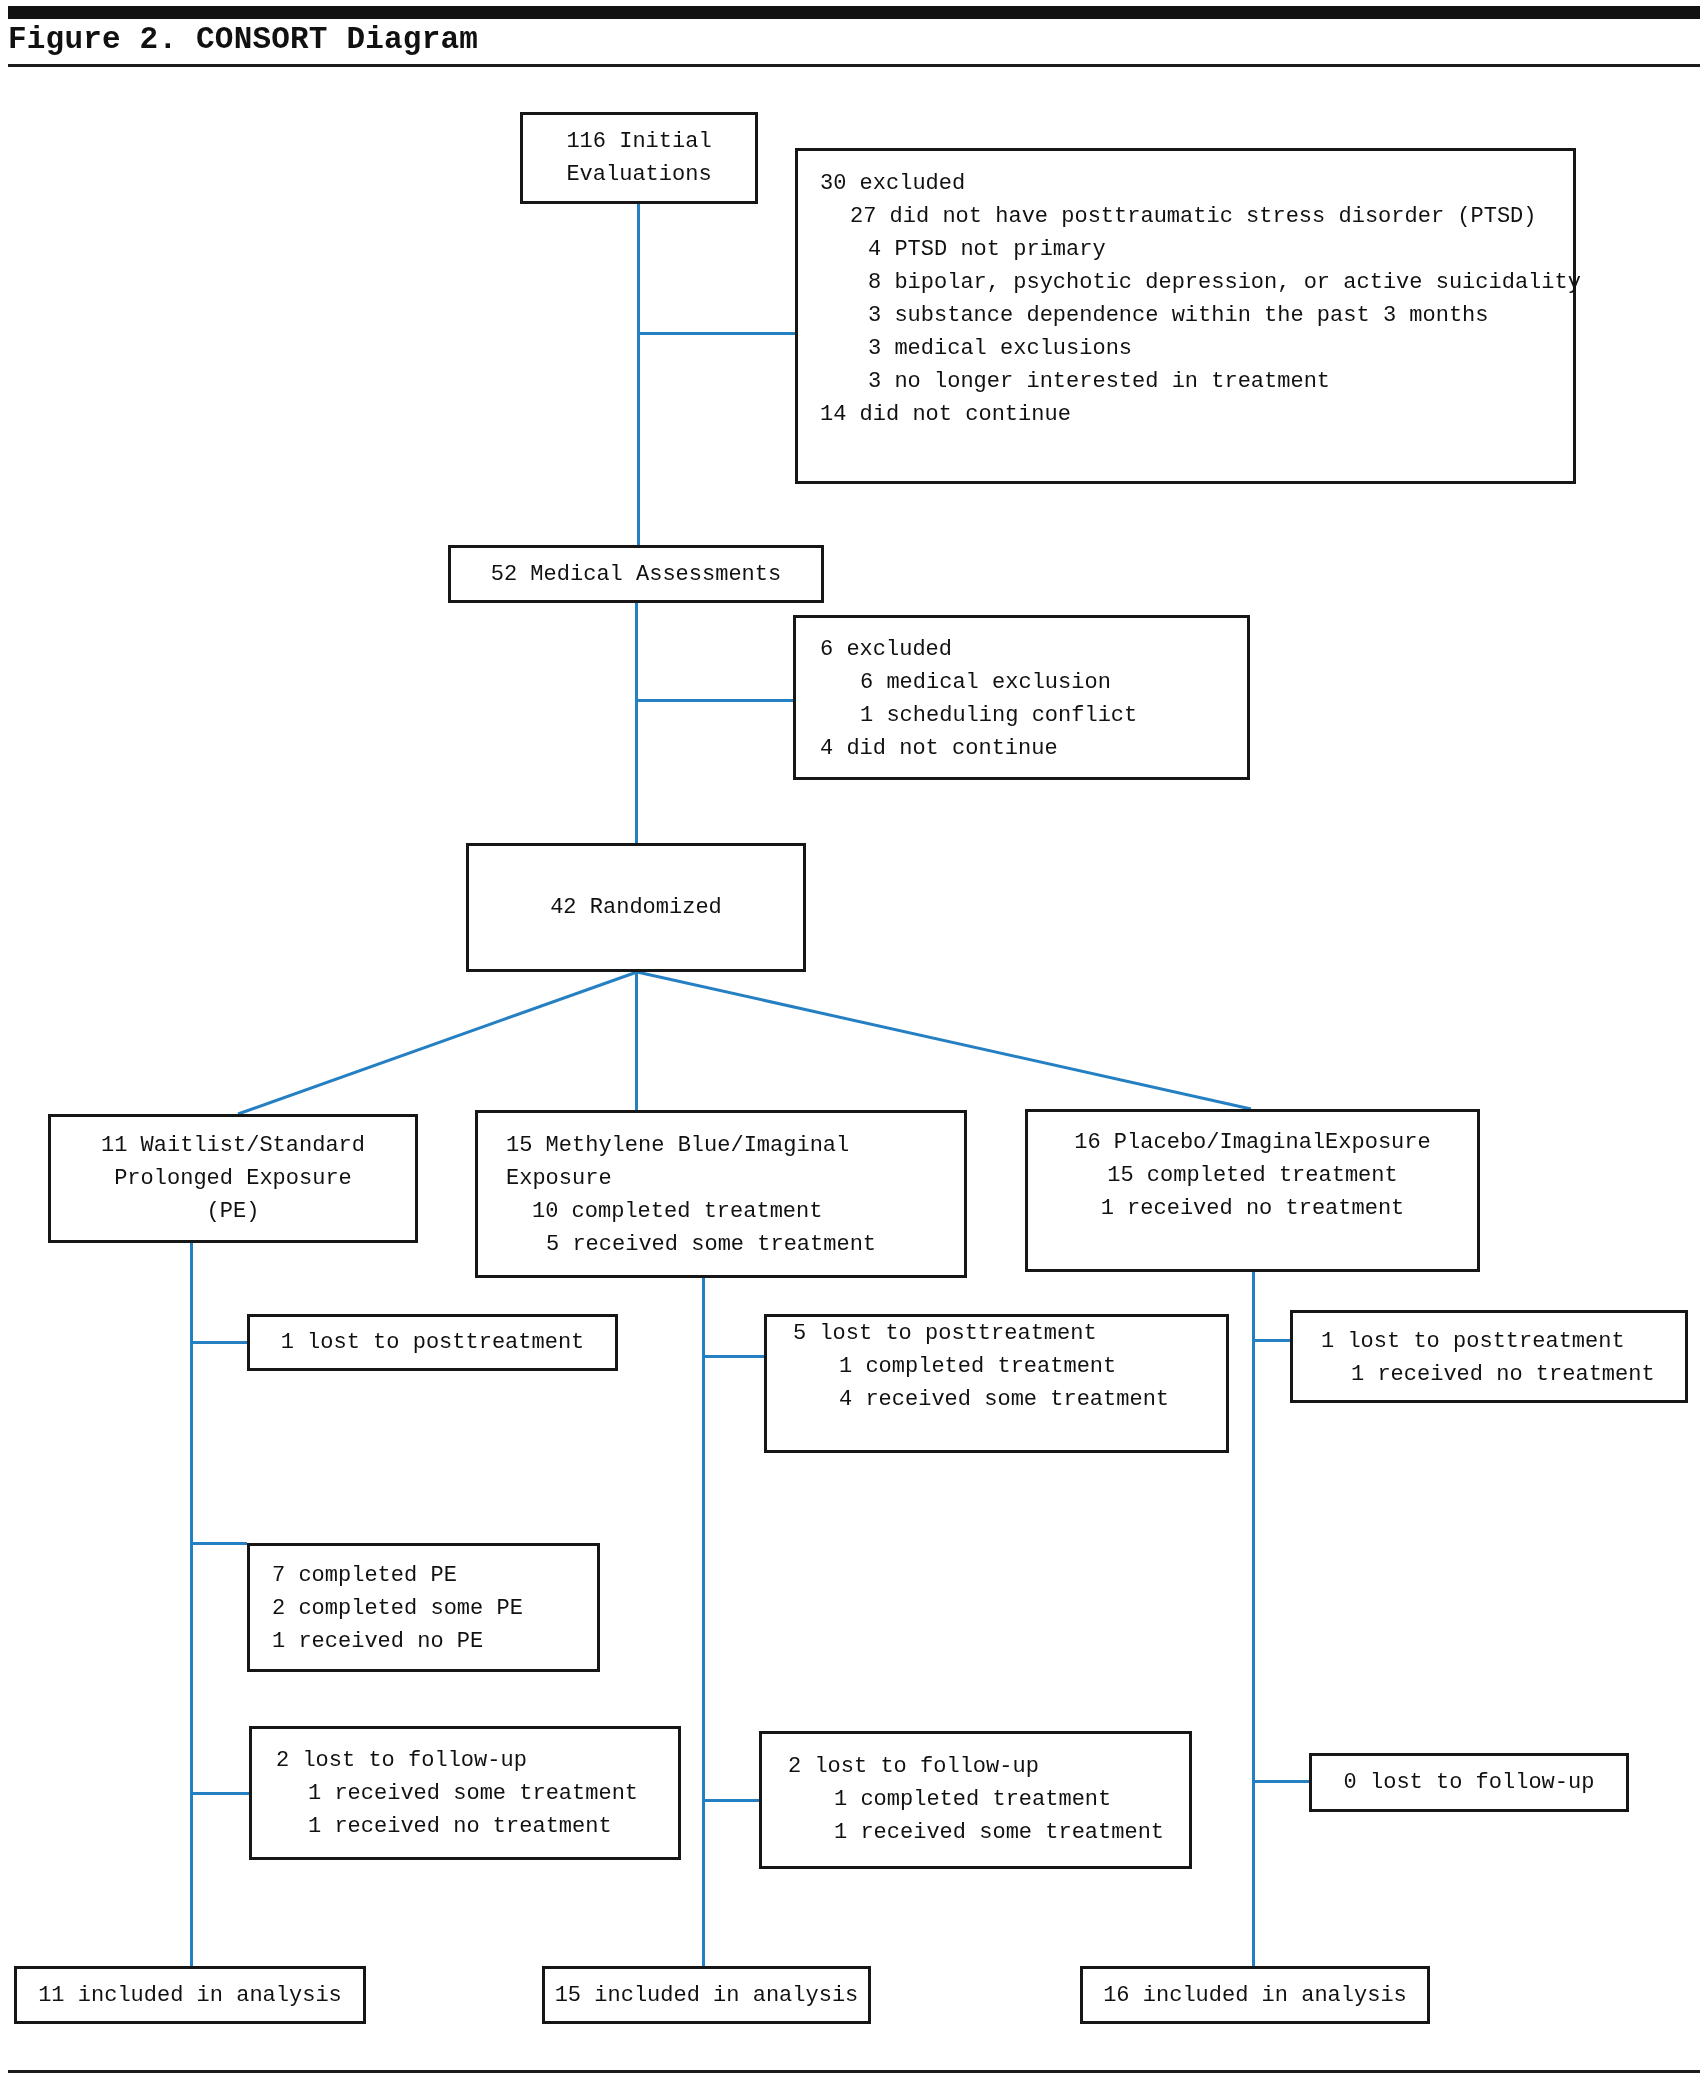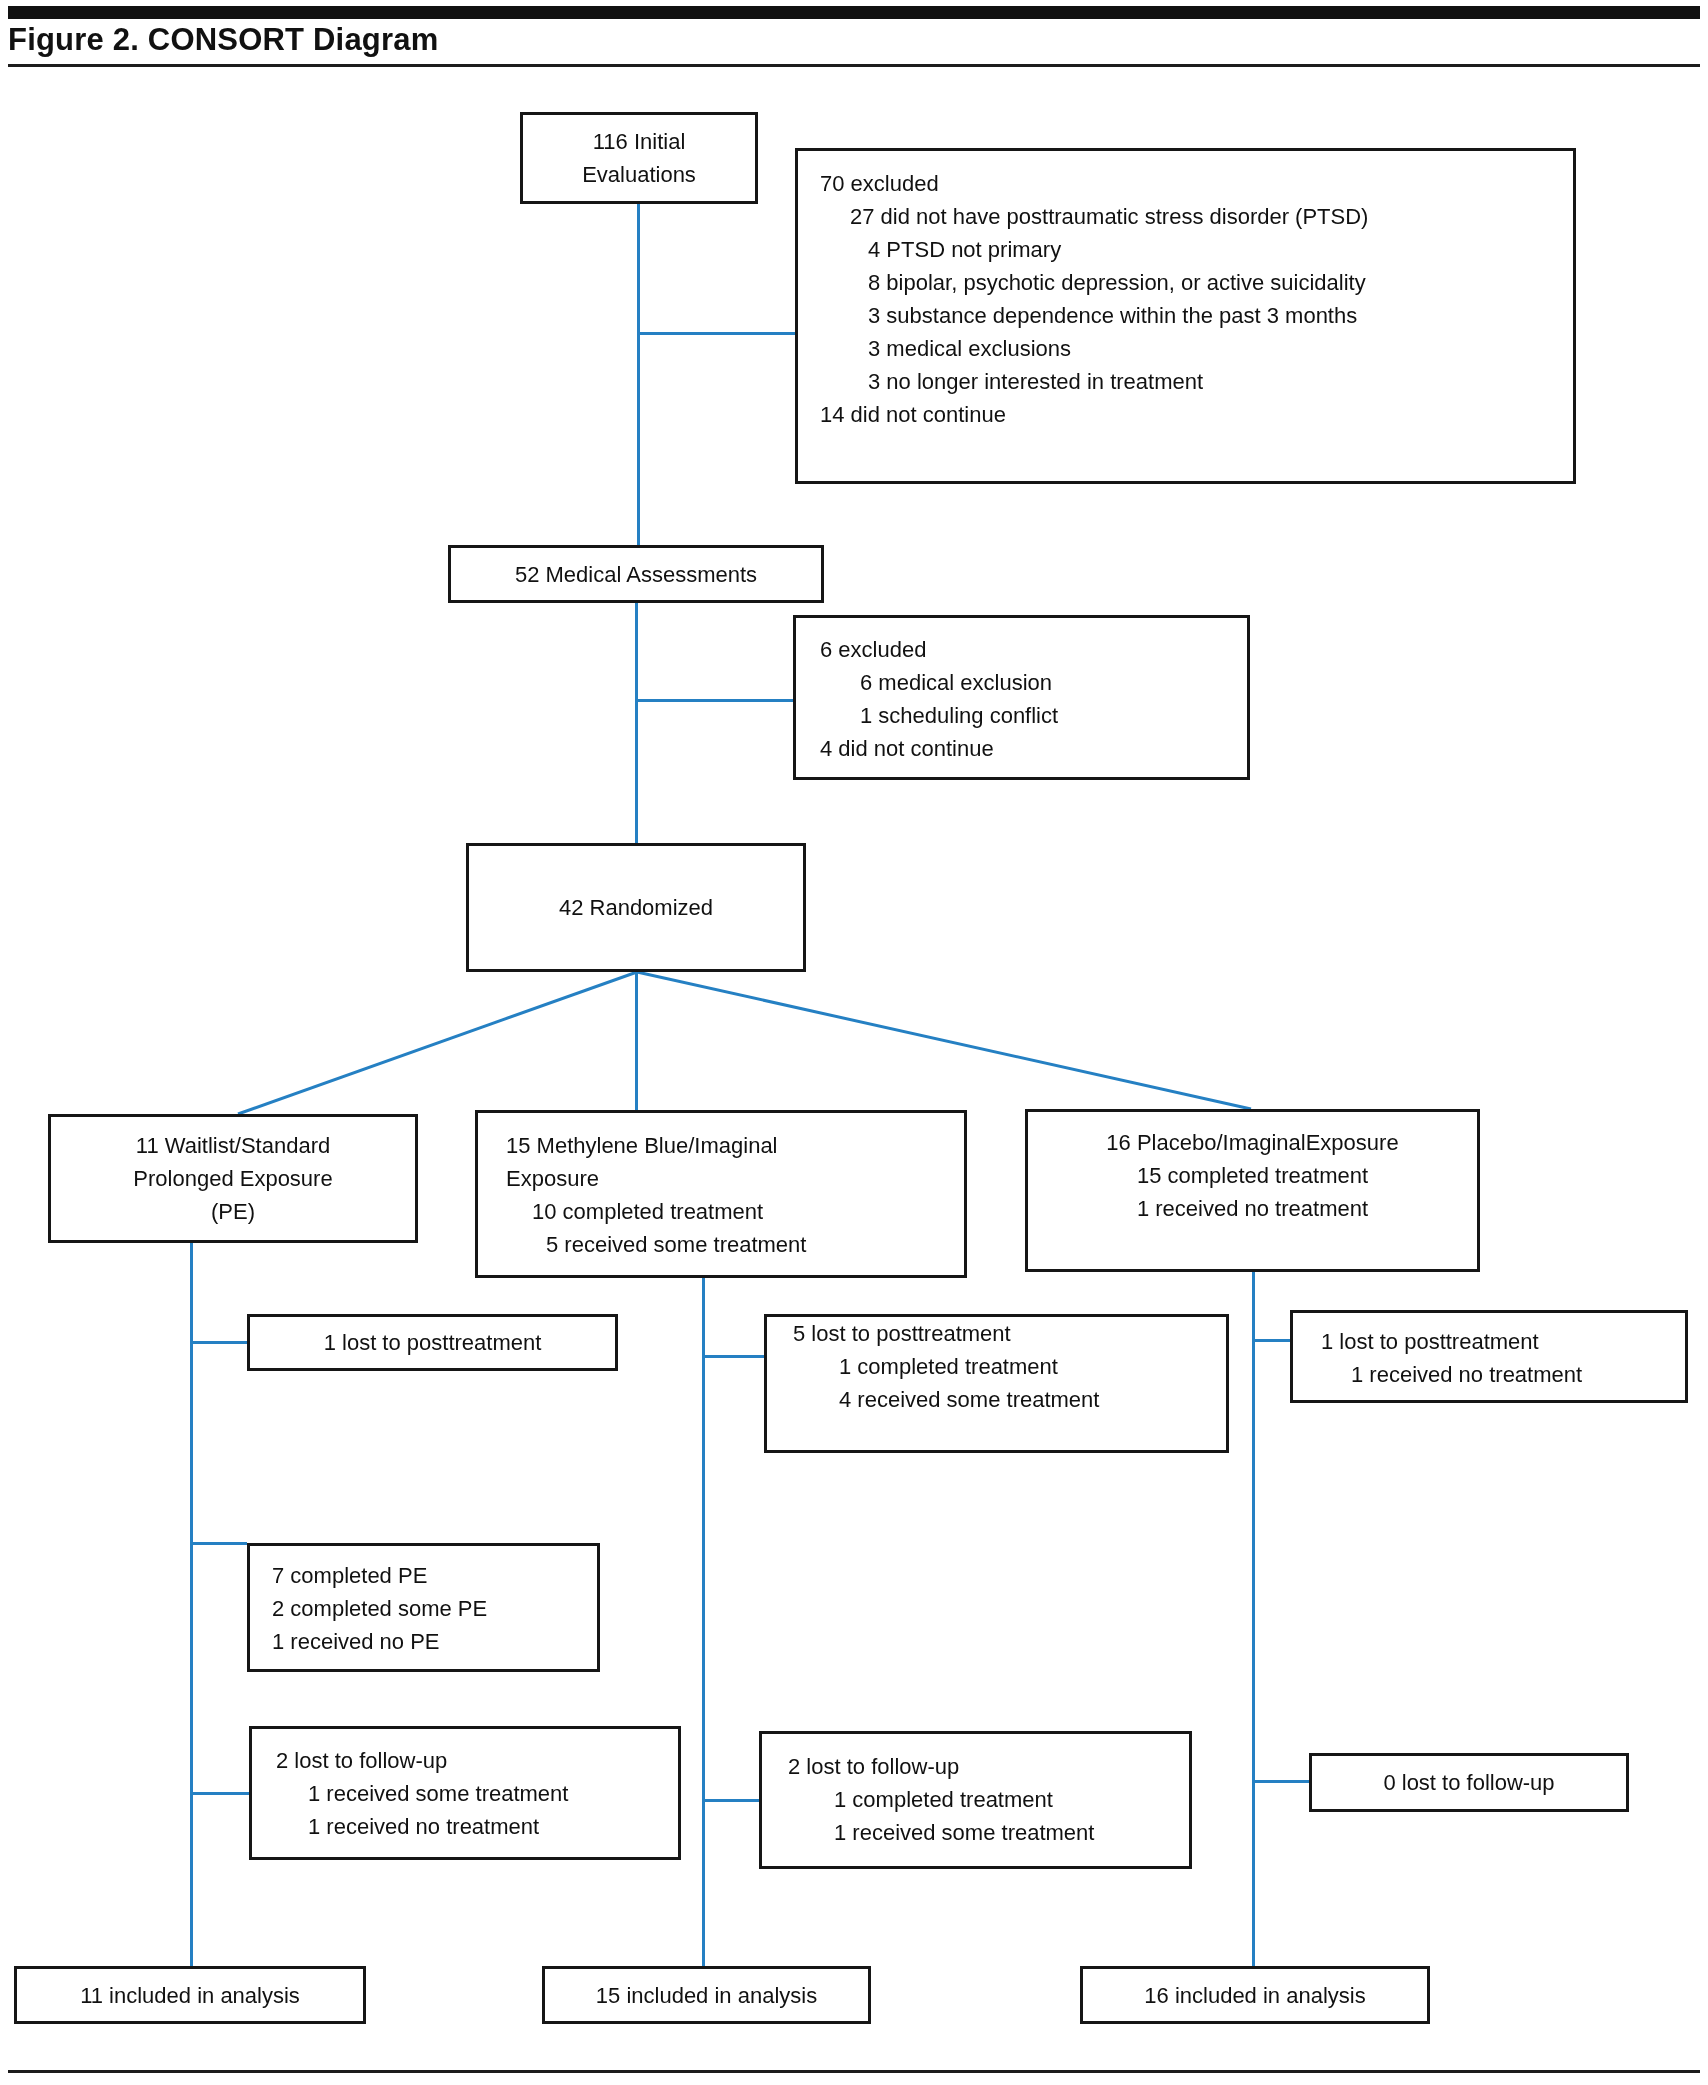--- a/index.html
+++ b/index.html
@@ -1,18 +1,18 @@
 <!DOCTYPE html>
 <html style="--connector-blue: #2580c3; --box-border: #161616;"><head>
 <meta charset="utf-8">
 <style>
   html,body { margin:0; padding:0; background:#ffffff; }
   .canvas {
     position:relative; width:1708px; height:2085px; background:#ffffff;
-    font-family:Liberation Sans, sans-serif; color:#111111; overflow:hidden;
+    font-family:Liberation Mono, monospace; color:#111111; overflow:hidden;
   }
   .topbar { position:absolute; left:8px; width:1692px; top:6px; height:13px; background:#111111; }
   .title  { position:absolute; left:8px; top:22px; font-size:31px; font-weight:bold; letter-spacing:0.2px; }
   .rule   { position:absolute; left:8px; width:1692px; height:3px; background:#1c1c1c; }
 
   .box {
     position:absolute; box-sizing:border-box; background:#ffffff;
     border:3px solid var(--box-border, #161616);
     font-size:22px; line-height:33px;
   }
@@ -65,21 +65,21 @@
   <div class="line-h" style="left:704px;top:1799px;width:55px"></div>
   <div class="line-h" style="left:1253px;top:1339px;width:37px"></div>
   <div class="line-h" style="left:1253px;top:1780px;width:56px"></div>
 
   <div class="box center" style="left:520px;top:112px;width:238px;height:92px">
     <span class="tline">116 Initial</span>
     <span class="tline">Evaluations</span>
   </div>
 
   <div class="box leftal" style="left:795px;top:148px;width:781px;height:336px;padding:16px 10px 0 22px">
-    <span class="tline">70 excluded</span>
+    <span class="tline">30 excluded</span>
     <span class="tline pl30">27 did not have posttraumatic stress disorder (PTSD)</span>
     <span class="tline pl48">4 PTSD not primary</span>
     <span class="tline pl48">8 bipolar, psychotic depression, or active suicidality</span>
     <span class="tline pl48">3 substance dependence within the past 3 months</span>
     <span class="tline pl48">3 medical exclusions</span>
     <span class="tline pl48">3 no longer interested in treatment</span>
     <span class="tline">14 did not continue</span>
   </div>
 
   <div class="box center" style="left:448px;top:545px;width:376px;height:58px">

